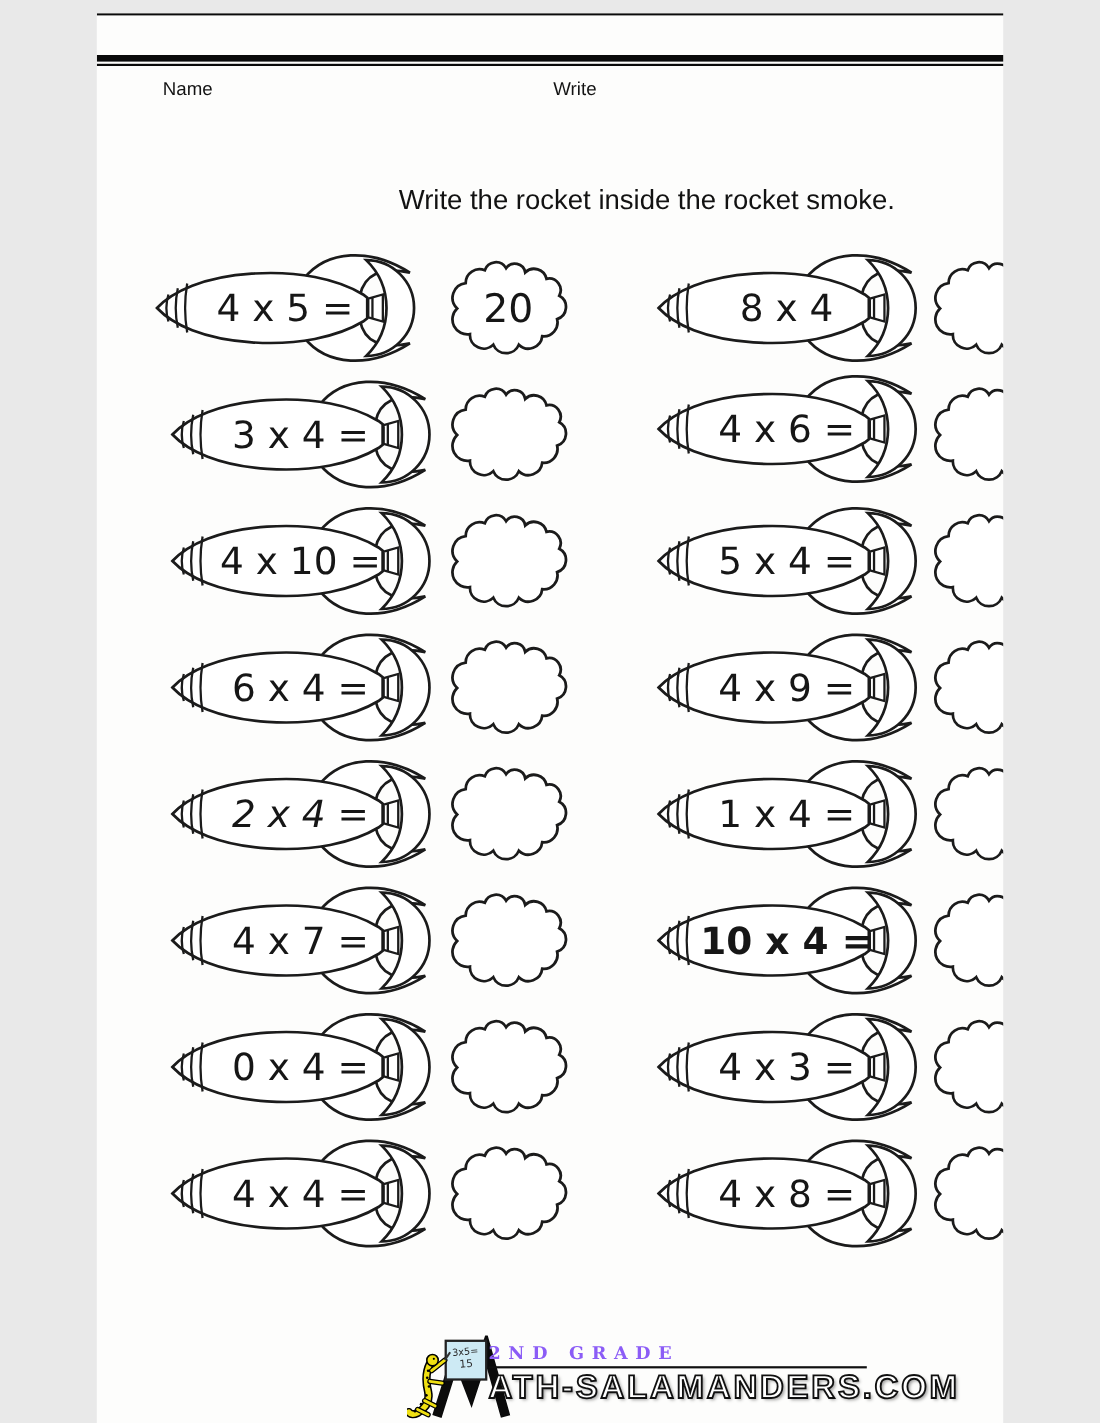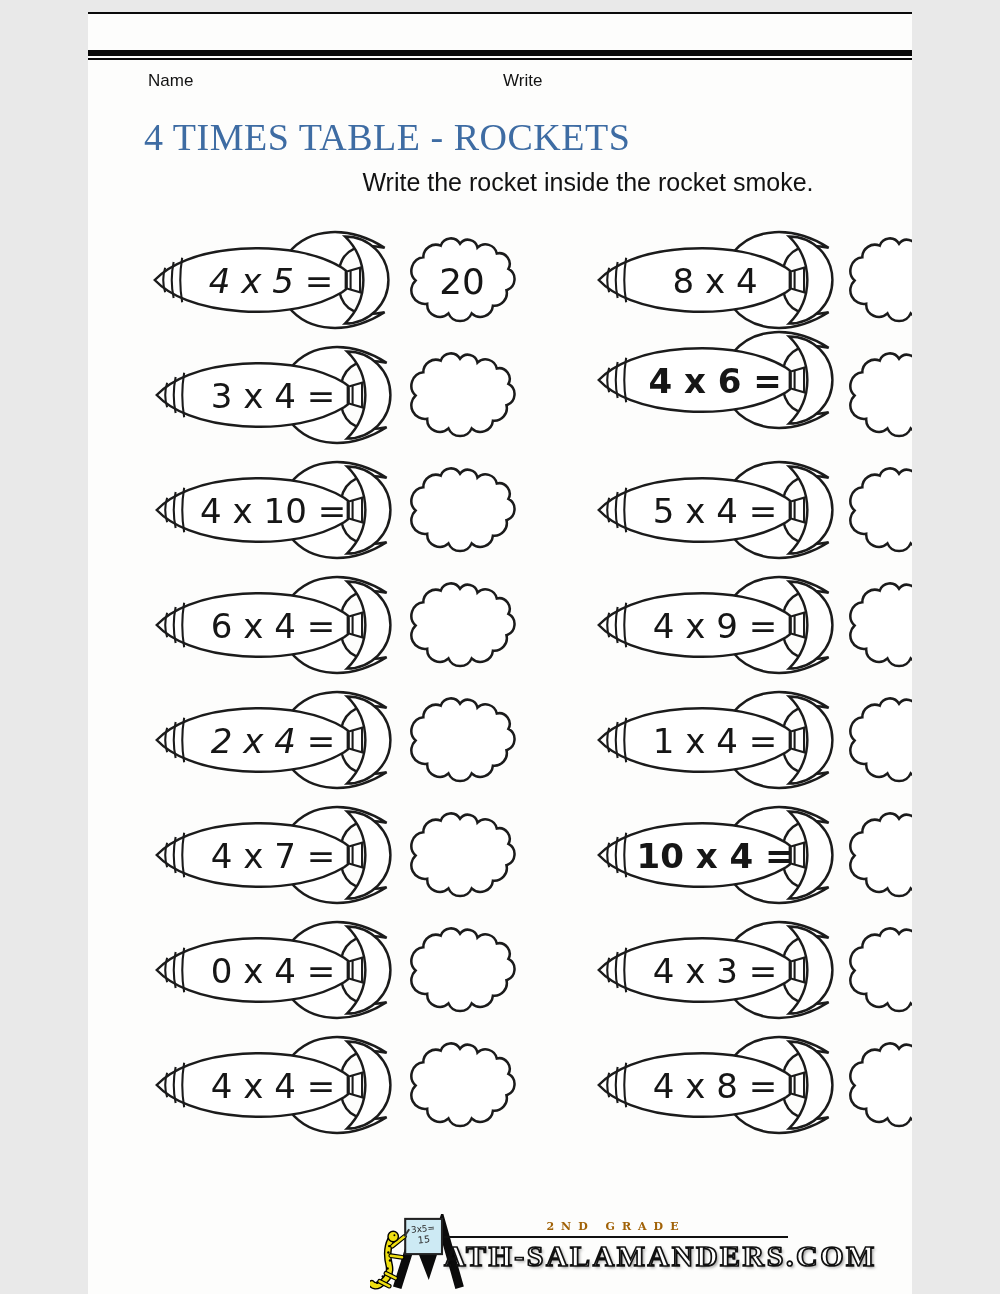--- a/index.html
+++ b/index.html
@@ -32,26 +32,26 @@
   .thin{fill:none;stroke:#1b1b1b;stroke-width:2.2;}
   .problem-text,.answer-text{
     font-family:"DejaVu Sans",sans-serif;font-size:36px;fill:#161616;
     text-anchor:middle;dominant-baseline:central;
   }
   .answer-text{font-size:37px;}
   
   .footer-svg{position:absolute;left:282px;top:1202px;width:96px;height:77px;}
   .footer-text{position:absolute;left:356px;top:1208px;width:344px;}
   .grade-line-text{
-    text-align:center;font-family:"DejaVu Serif",serif;font-weight:bold;
-    font-size:11px;letter-spacing:7px;color:#a16207;white-space:nowrap;
+    text-align:left;font-family:"DejaVu Serif",serif;font-weight:bold;
+    font-size:16px;letter-spacing:7px;color:#8b5cf6;white-space:nowrap;
   }
   .footer-divider{border:0;border-top:2.5px solid #101010;margin:3px 0 0 0;}
   .site-name{
-    margin-top:1px;font-family:Liberation Serif, serif;font-weight:bold;
+    margin-top:1px;font-family:Liberation Sans, sans-serif;font-weight:bold;
     font-size:30px;letter-spacing:2.5px;color:#ffffff;white-space:nowrap;
     -webkit-text-stroke:1.7px #101010;
     text-shadow:2px 2px 3px rgba(0,0,0,0.38);
   }
   .defs-holder{position:absolute;width:0;height:0;overflow:hidden;}
 </style>
 </head>
 <body>
 
 <svg class="defs-holder" aria-hidden="true">
@@ -115,25 +115,24 @@
         <circle cx="31" cy="22" r="1.5" fill="#000"></circle>
           <circle cx="30" cy="30" r="1.5" fill="#000"></circle>
         <circle cx="32" cy="40" r="1.5" fill="#000"></circle>
           <circle cx="29" cy="50" r="1.5" fill="#000"></circle>
         <circle cx="25" cy="60" r="1.5" fill="#000"></circle>
           <circle cx="18" cy="68" r="1.5" fill="#000"></circle>
       </g>
     </svg>
   </div>
 
-  <div class="page-title">4 TIMES TABLE - ROCKETS</div>
   <div class="instruction">Write the rocket inside the rocket smoke.</div>
 
   <div id="worksheet">
-  <div class="rocket-group" style="left: 62px; top: 211px; font-style: italic;">
+  <div class="rocket-group" style="left: 50px; top: 211px;">
     <svg class="rocket-svg" viewBox="0 0 260 120">
       <use href="#rocket-shape"></use>
       <text class="problem-text" x="128" y="61">4 x 5 =</text>
     </svg>
   </div>
   <div class="cloud-group" style="left: 316px; top: 224px; text-decoration: underline;">
     <svg class="cloud-svg" viewBox="0 0 120 92">
       <use href="#cloud-shape"></use>
       <text class="answer-text" x="60" y="47">20</text>
     </svg>
@@ -236,21 +235,21 @@
       <text class="problem-text" x="128" y="61">8 x 4</text>
     </svg>
   </div>
   <div class="cloud-group" style="left: 755px; top: 224px;">
     <svg class="cloud-svg" viewBox="0 0 120 92">
       <use href="#cloud-shape"></use>
       <text class="answer-text" x="60" y="47"></text>
     </svg>
   </div>
 
-  <div class="rocket-group" style="left: 506px; top: 311px; font-weight: bold;">
+  <div class="rocket-group" style="left: 506px; top: 321px;">
     <svg class="rocket-svg" viewBox="0 0 260 120">
       <use href="#rocket-shape"></use>
       <text class="problem-text" x="128" y="61">4 x 6 =</text>
     </svg>
   </div>
   <div class="cloud-group" style="left: 755px; top: 339px;">
     <svg class="cloud-svg" viewBox="0 0 120 92">
       <use href="#cloud-shape"></use>
       <text class="answer-text" x="60" y="47"></text>
     </svg>

